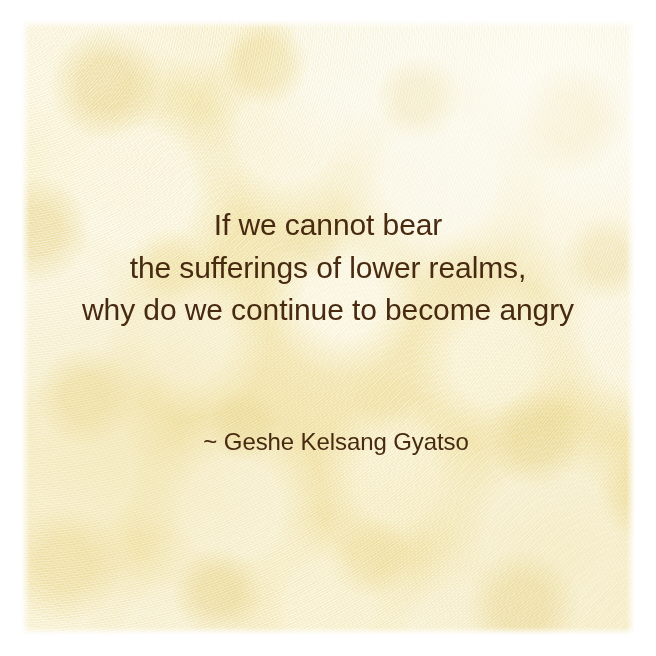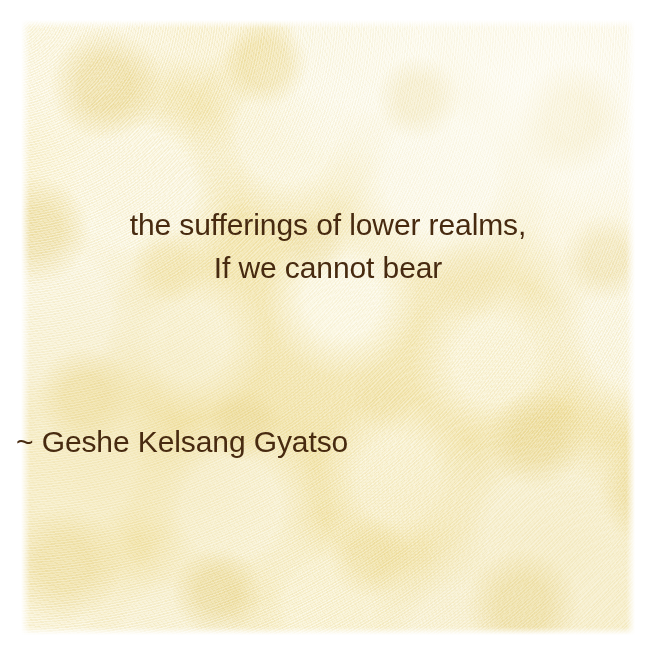--- a/index.html
+++ b/index.html
@@ -139,42 +139,43 @@
     letter-spacing: -0.1px;
     white-space: nowrap;
   }
   #quote-block .quote-line { display: block; }
 
   #attribution {
     position: absolute;
     left: 16px;
     right: 0;
     top: 422px;
-    text-align: left;
+    text-align: center;
     color: #472a10;
-    font-size: 30px;
+    font-size: 24px;
     line-height: 40px;
     font-weight: 400;
     letter-spacing: -0.1px;
     white-space: nowrap;
   }
 </style>
 </head>
 <body>
 
 <div id="quote-card">
 
   <div id="texture-panel">
     <div id="texture-base"></div>
     <div id="texture-speckle"></div>
     <div id="texture-grain"></div>
     <div id="texture-shade"></div>
     <div id="texture-edgefade"></div>
   </div>
 
   <div id="quote-block">
+    <span class="quote-line">If we cannot bear</span>
     <span class="quote-line">the sufferings of lower realms,</span>
-    <span class="quote-line">If we cannot bear</span>
+    <span class="quote-line">why do we continue to become angry</span>
   </div>
 
   <div id="attribution">~ Geshe Kelsang Gyatso</div>
 
 </div>
 
 </body></html>

